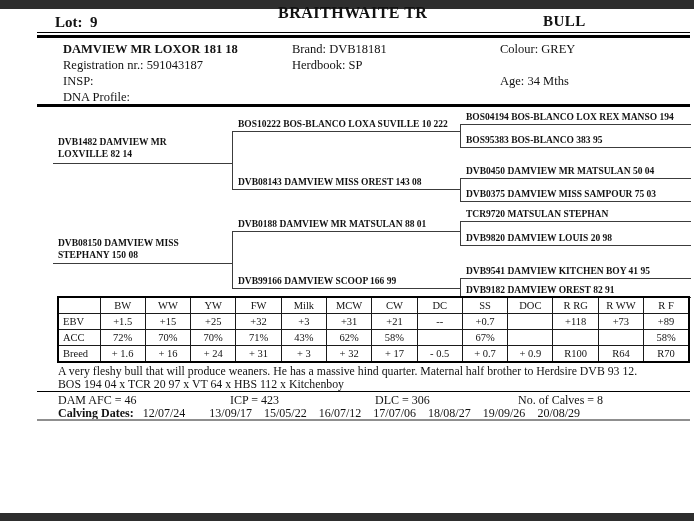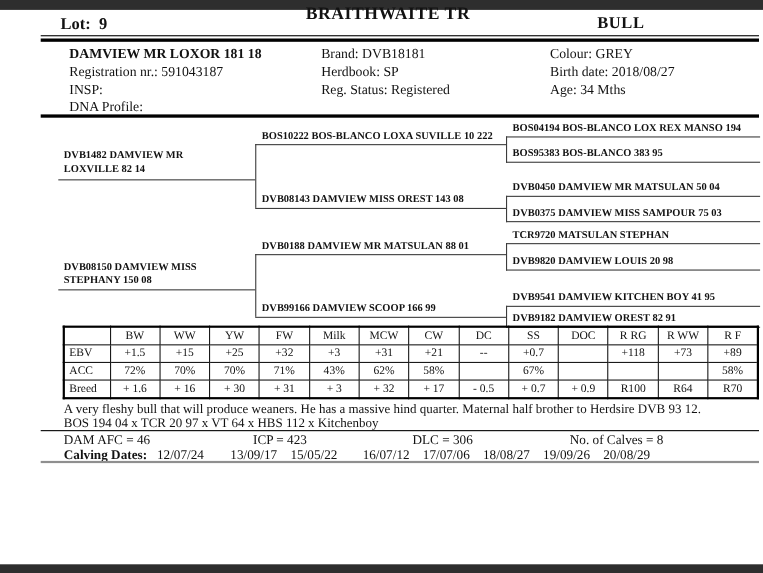--- a/index.html
+++ b/index.html
@@ -41,23 +41,21 @@
   <div class="abs hdr-type" style="left:543px;top:13px;">BULL</div>
   <div class="rule" style="left:37px;top:32px;width:653px;height:1px;"></div>
   <div class="rule" style="left:37px;top:35px;width:653px;height:3px;"></div>
 
   <div class="abs info b" style="left:63px;top:42px;">DAMVIEW MR LOXOR 181 18</div>
   <div class="abs info" style="left:63px;top:58px;">Registration nr.: 591043187</div>
   <div class="abs info" style="left:63px;top:74px;">INSP:</div>
   <div class="abs info" style="left:63px;top:90px;">DNA Profile:</div>
   <div class="abs info" style="left:292px;top:42px;">Brand: DVB18181</div>
   <div class="abs info" style="left:292px;top:58px;">Herdbook: SP</div>
-  <div class="abs info" style="left:292px;top:74px;">Reg. Status: Registered</div>
   <div class="abs info" style="left:500px;top:42px;">Colour: GREY</div>
-  <div class="abs info" style="left:500px;top:58px;">Birth date: 2018/08/27</div>
   <div class="abs info" style="left:500px;top:74px;">Age: 34 Mths</div>
   <div class="rule" style="left:37px;top:104px;width:653px;height:3px;"></div>
 
   <div class="abs ped wrap" style="left:58px;top:136px;width:158px;">DVB1482 DAMVIEW MR LOXVILLE 82 14</div>
   <div class="abs ped wrap" style="left:58px;top:237px;width:140px;">DVB08150 DAMVIEW MISS STEPHANY 150 08</div>
   <div class="pline" style="left:53px;top:163px;width:179px;"></div>
   <div class="pline" style="left:53px;top:263px;width:179px;"></div>
   <div class="pvline" style="left:232px;top:131px;height:58px;"></div>
   <div class="pvline" style="left:232px;top:231px;height:57px;"></div>
 
@@ -154,21 +152,21 @@
       <td>67%</td>
       <td></td>
       <td></td>
       <td></td>
       <td>58%</td>
     </tr>
     <tr>
       <td class="lbl">Breed</td>
       <td>+ 1.6</td>
       <td>+ 16</td>
-      <td>+ 30</td>
+      <td>+ 24</td>
       <td>+ 31</td>
       <td>+ 3</td>
       <td>+ 32</td>
       <td>+ 17</td>
       <td>- 0.5</td>
       <td>+ 0.7</td>
       <td>+ 0.9</td>
       <td>R100</td>
       <td>R64</td>
       <td>R70</td>
@@ -182,21 +180,21 @@
 
   <div class="abs stats" style="left:58px;top:393px;">DAM AFC = 46</div>
   <div class="abs stats" style="left:230px;top:393px;">ICP = 423</div>
   <div class="abs stats" style="left:375px;top:393px;">DLC = 306</div>
   <div class="abs stats" style="left:518px;top:393px;">No. of Calves = 8</div>
 
   <div class="abs stats" style="left:58px;top:406px;">
     <span style="margin-right:6px;font-weight:bold;">Calving Dates:</span>
     <span style="margin-right:21px;">12/07/24</span>
     <span style="margin-right:9px;">13/09/17</span>
-    <span style="margin-right:20px;">15/05/22</span>
+    <span style="margin-right:9px;">15/05/22</span>
     <span style="margin-right:9px;">16/07/12</span>
     <span style="margin-right:9px;">17/07/06</span>
     <span style="margin-right:9px;">18/08/27</span>
     <span style="margin-right:9px;font-family:Liberation Serif, serif;">19/09/26</span>
     <span>20/08/29</span>
   </div>
   <div class="grayrule" style="left:37px;top:419px;width:653px;height:2px;"></div>
 
 </div>
 

